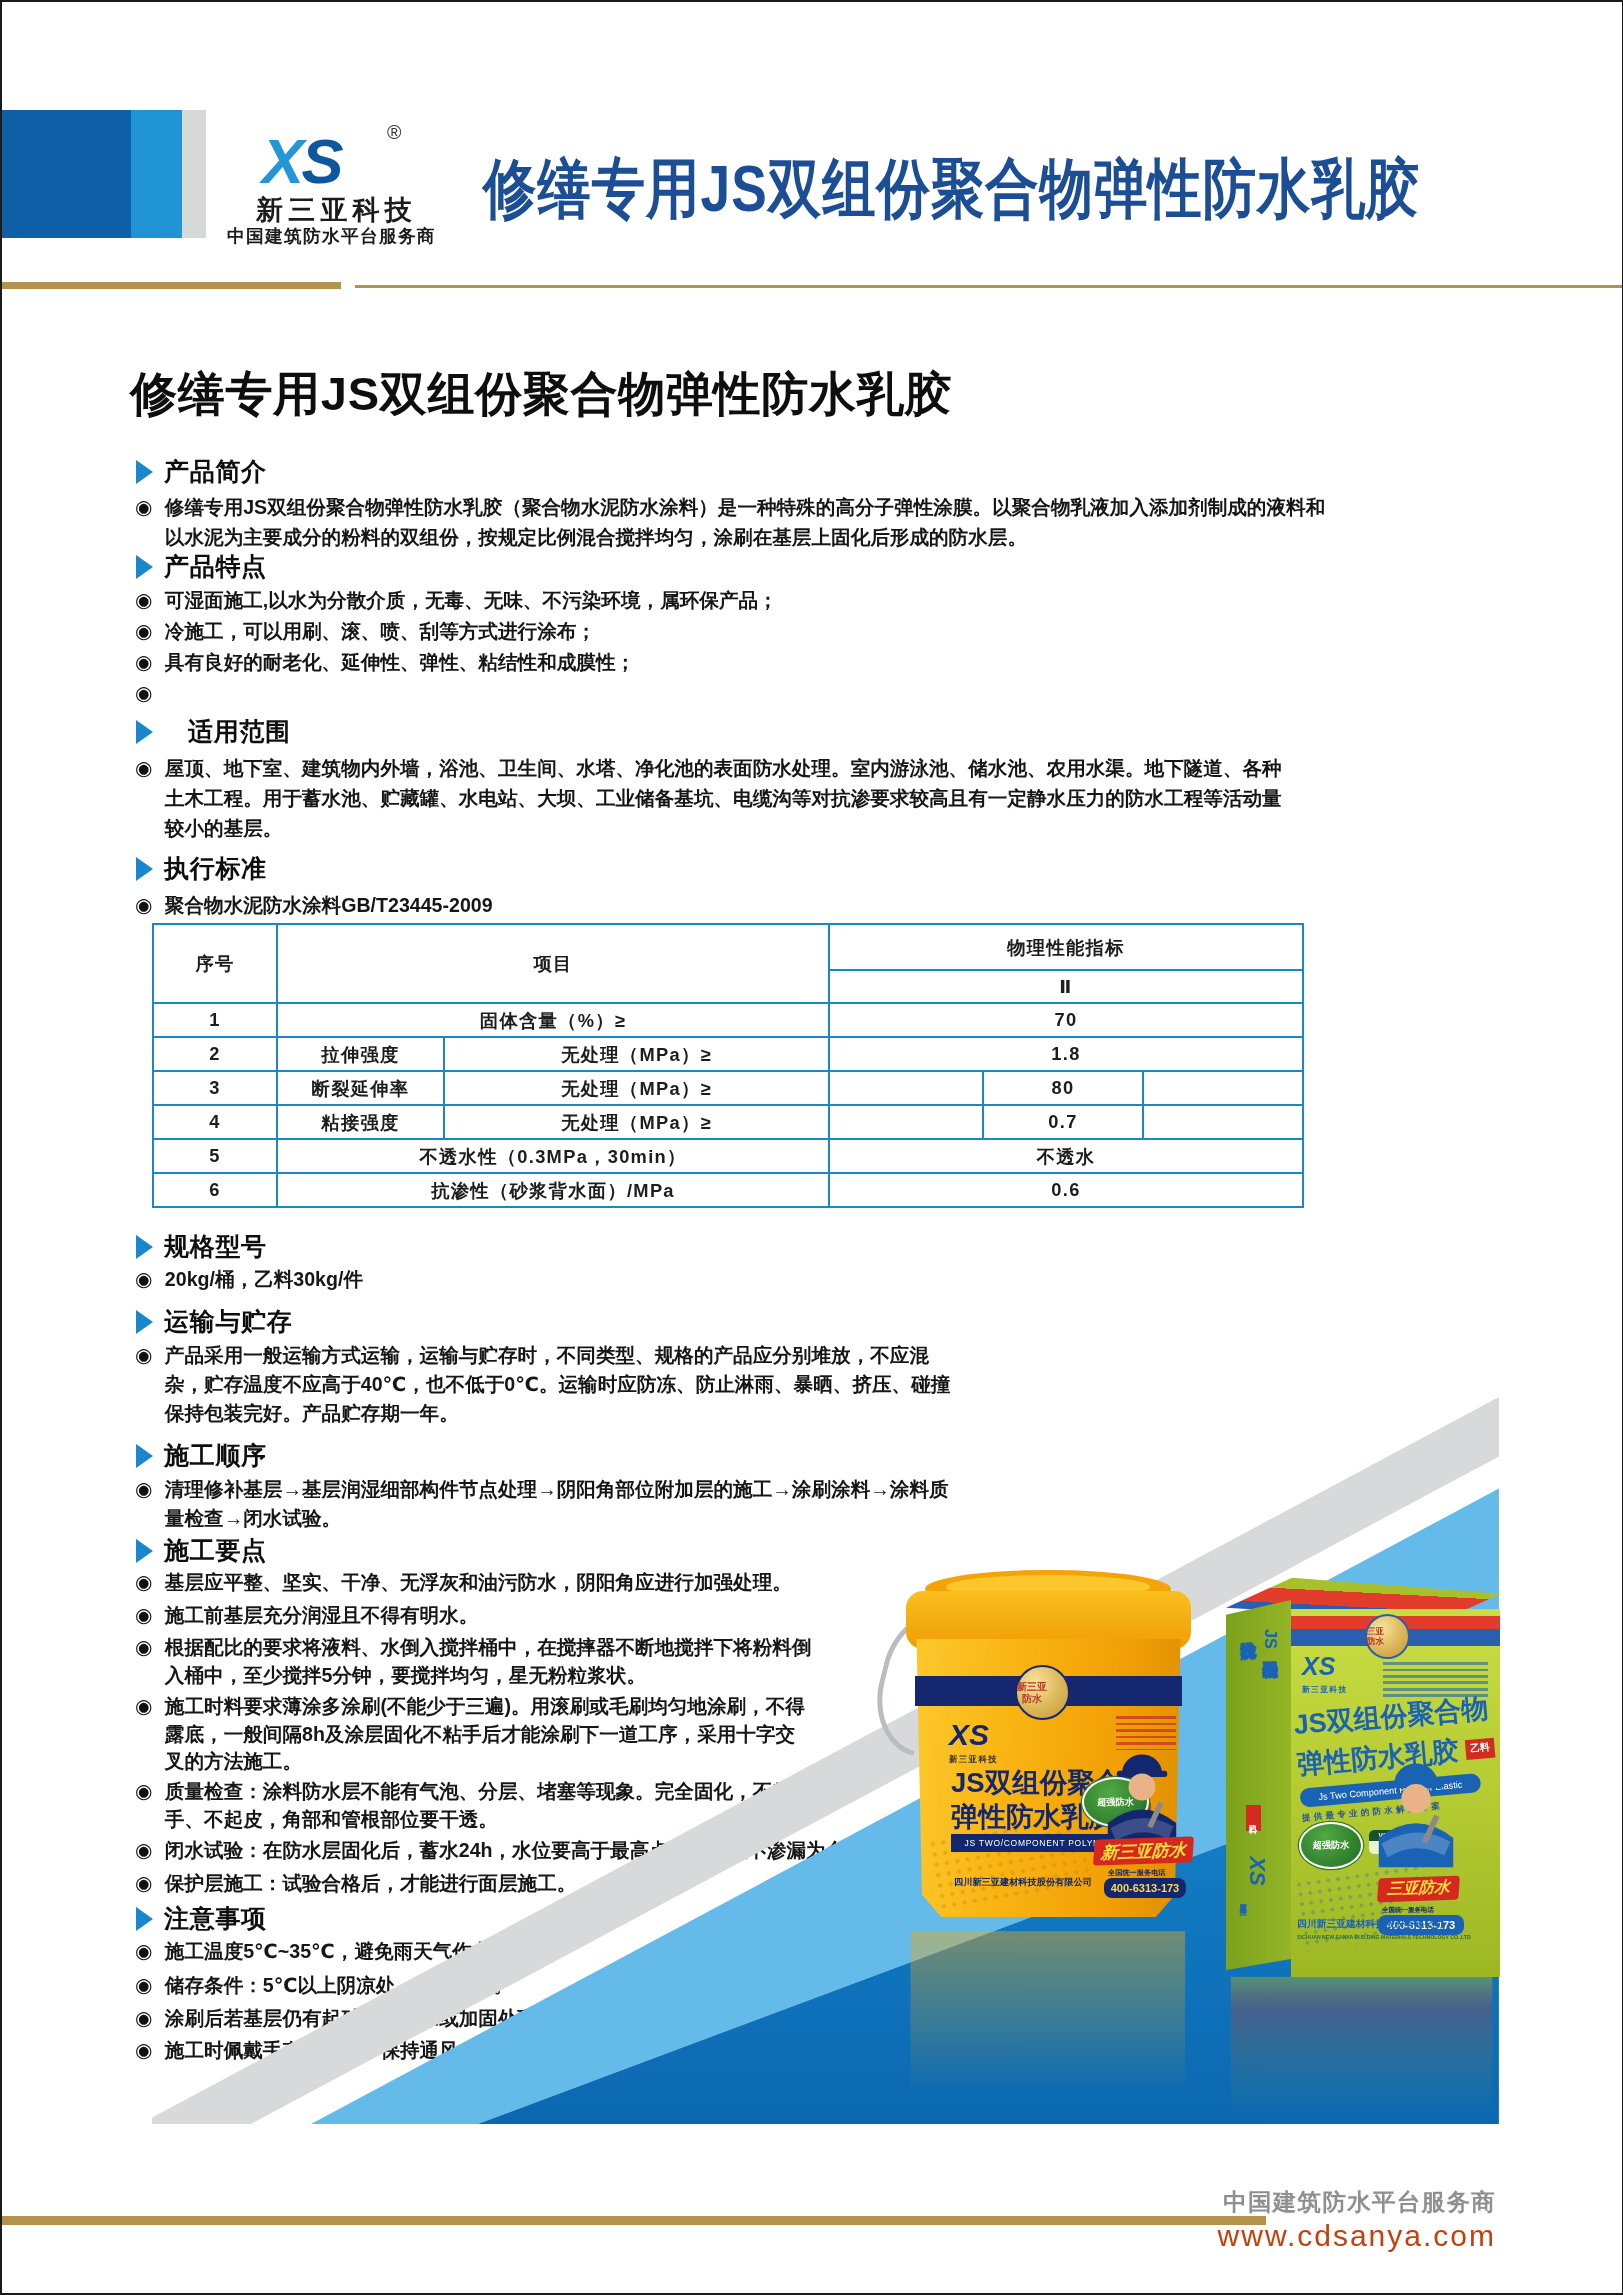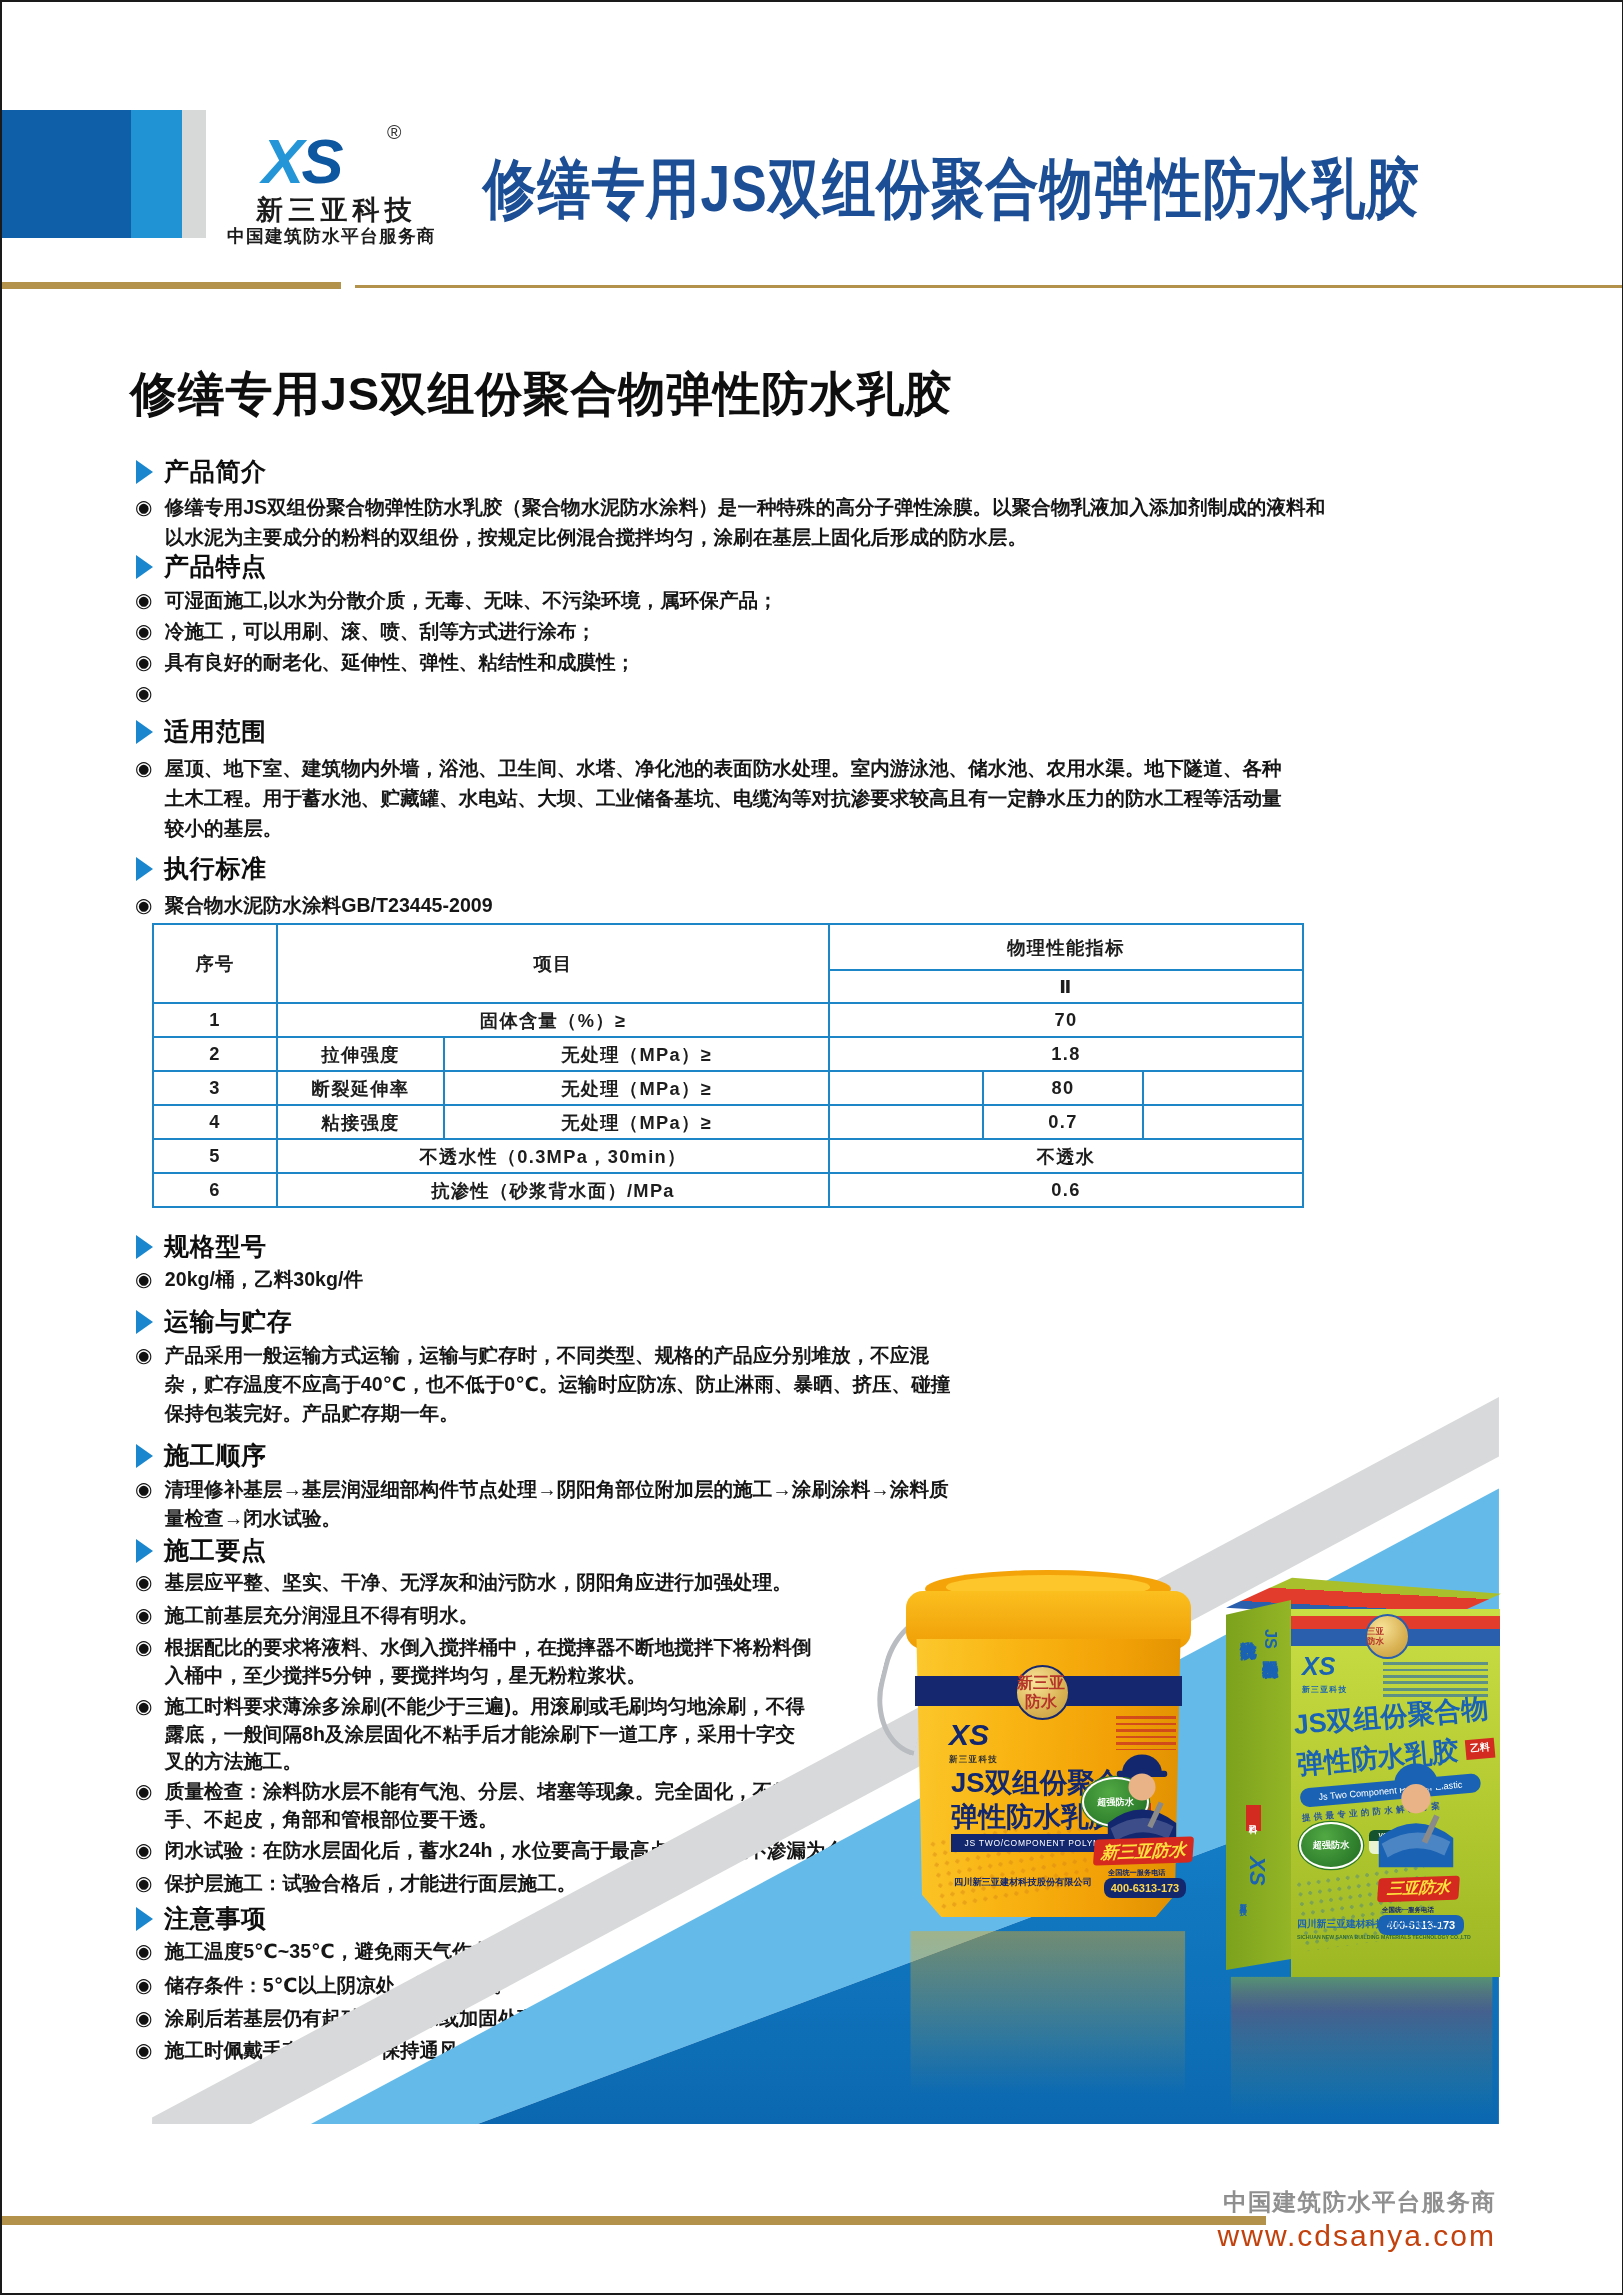--- a/index.html
+++ b/index.html
@@ -130,21 +130,21 @@
     <div class="bt">冷施工，可以用刷、滚、喷、刮等方式进行涂布；</div>
   </div>
   <div class="bullet" style="top:645px;width:916px;">
     <span class="bi">◉</span>
     <div class="bt">具有良好的耐老化、延伸性、弹性、粘结性和成膜性；</div>
   </div>
   <div class="bullet" style="top:676px;width:916px;">
     <span class="bi">◉</span>
   </div>
 
-  <div class="sec" style="top:713px;">
+  <div class="sec" style="top:713px;gap:24px;">
     <span class="tri"></span>
     <span class="ht">适用范围</span>
   </div>
   <div class="bullet" style="top:751px;width:1177px;">
     <span class="bi">◉</span>
     <div class="bt pre">屋顶、地下室、建筑物内外墙，浴池、卫生间、水塔、净化池的表面防水处理。室内游泳池、储水池、农用水渠。地下隧道、各种
 土木工程。用于蓄水池、贮藏罐、水电站、大坝、工业储备基坑、电缆沟等对抗渗要求较高且有一定静水压力的防水工程等活动量
 较小的基层。</div>
   </div>
 
@@ -304,21 +304,21 @@
   </div>
 
   <div class="prod" style="left:884px;top:1564px;width:319px;height:356px;">
     <div class="abs" style="left:-5.2px;top:39px;width:46px;height:137px;border:5.2px solid #b9bcc0;border-right:none;border-radius:72px 0 0 72px / 92px 0 0 92px;transform:rotate(14deg);"></div>
     <div class="abs" style="left:39px;top:3.9px;width:246px;height:38px;border-radius:50%;background:#f4a309;"></div>
     <div class="abs" style="left:60px;top:9.2px;width:204px;height:23.5px;border-radius:50%;background:#fdc62b;"></div>
     <div class="abs" style="left:19.6px;top:25px;width:285px;height:58px;border-radius:17px;background:linear-gradient(180deg,#fbbf1e,#ef9d05);"></div>
     <div class="abs" style="left:25px;top:73px;width:275px;height:278px;clip-path:polygon(2% 0,98% 0,96% 92%,89% 100%,11% 100%,4% 92%);background:linear-gradient(95deg,#fcc92e 0%,#f9b513 35%,#f2a106 70%,#dd8e00 100%);"></div>
     <div class="abs dots" style="left:46px;top:260px;width:154px;height:72px;transform:rotate(-10deg);"></div>
     <div class="abs" style="left:29px;top:110px;width:267px;height:30px;background:#15276e;"></div>
-    <div class="seal abs" style="left:129px;top:99px;width:51px;height:51px;border:2px solid #15276e;font-size:16px;">
+    <div class="seal abs" style="left:129px;top:99px;width:51px;height:51px;border:2px solid #15276e;font-size:10px;">
       <span class="pre">新三亚
 防水</span>
     </div>
     <div class="abs navy" style="left:63px;top:152px;font-size:30px;font-weight:900;font-style:italic;">XS</div>
     <div class="abs" style="left:63px;top:188px;font-size:8.5px;font-weight:700;letter-spacing:1.3px;color:#333;">新三亚科技</div>
     <div class="abs tinylines" style="left:230px;top:150px;width:60px;height:34px;background:repeating-linear-gradient(180deg,rgba(200,45,35,.85) 0 2.6px,transparent 2.6px 6.5px);"></div>
     <div class="abs navy" style="left:65px;top:199px;font-size:27.5px;font-weight:900;">JS双组份聚合物</div>
     <div class="abs navy" style="left:65px;top:233px;font-size:27.5px;font-weight:900;">弹性防水乳胶</div>
     <div class="abs" style="left:239px;top:237px;width:26px;height:26px;background:#d32b20;color:#fff;font-size:9.8px;font-weight:800;display:flex;align-items:center;justify-content:center;">甲料</div>
     <div class="abs" style="left:65px;top:268px;width:220px;height:18.3px;background:#13276f;color:#fff;font-size:8.5px;letter-spacing:0.7px;display:flex;align-items:center;justify-content:center;">JS TWO/COMPONENT POLYMER ELASTIC</div>

